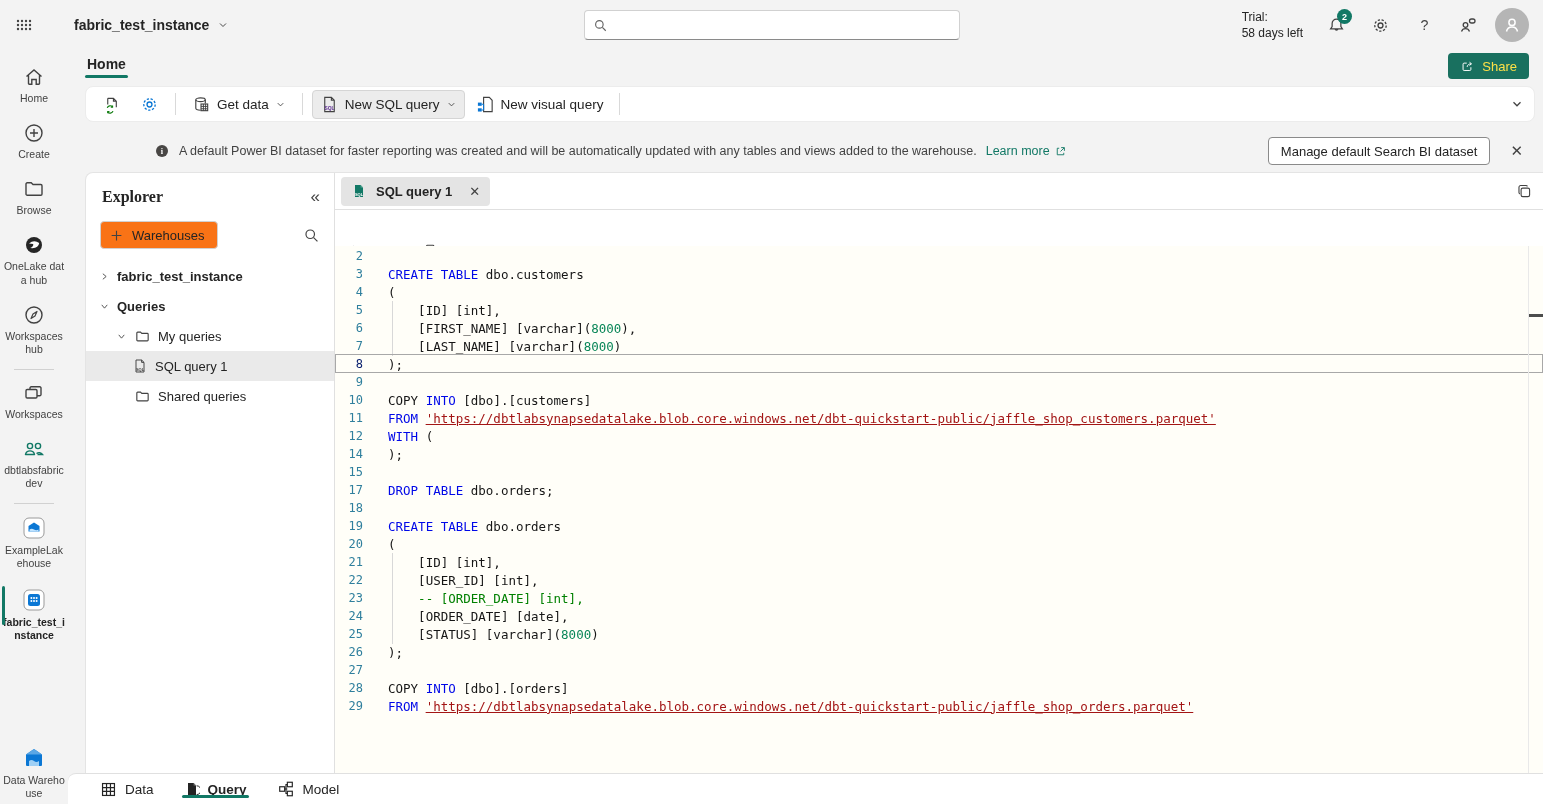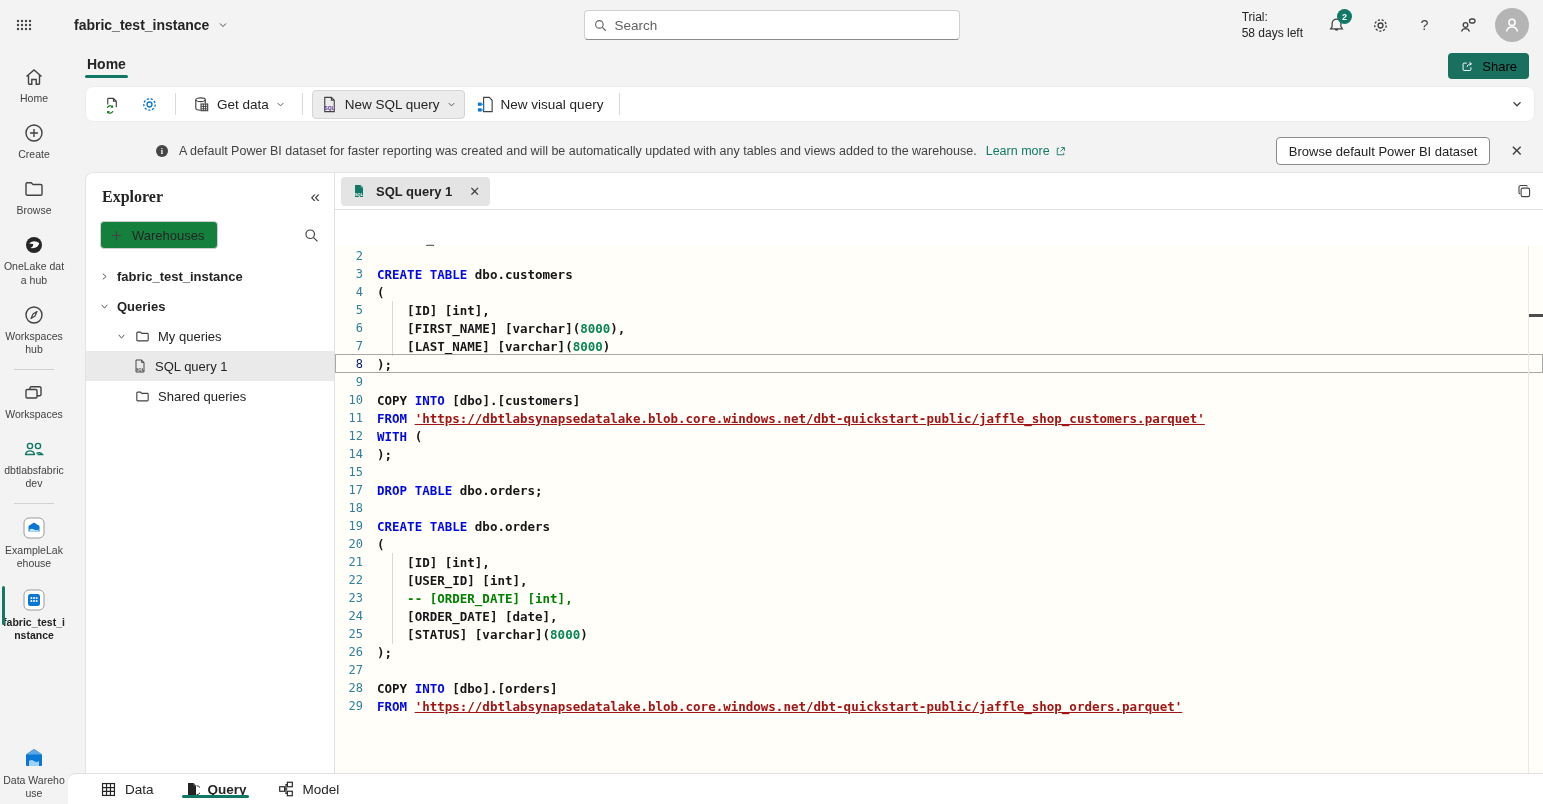--- a/index.html
+++ b/index.html
@@ -27,21 +27,21 @@
   .rail-item.sel::before { content:''; position:absolute; left:2px; top:6px; bottom:26px; width:3px; border-radius:2px; background:#117865; }
   .rail-div { width:40px; border-top:1px solid #d1d1d1; margin:4px 0; }
   .rail-bottom { margin-top:auto; padding-bottom:4px; }
 
   .main-col { flex:1; display:flex; flex-direction:column; min-width:0; }
 
   
   .header-row { height:32px; display:flex; align-items:center; padding:0 14px 0 17px; }
   .home-tab { font-size:14px; font-weight:700; position:relative; padding:2px 2px 6px; cursor:pointer; }
   .home-tab::after { content:''; position:absolute; left:0; right:0; bottom:0; height:3px; border-radius:2px; background:#117865; }
-  .share-btn { margin-left:auto; background:#19705f; color:#000000; border:none; border-radius:4px; height:26px; padding:0 12px; font-size:13px; font-family:"Liberation Sans",sans-serif; display:flex; align-items:center; gap:7px; cursor:pointer; }
+  .share-btn { margin-left:auto; background:#19705f; color:#fde047; border:none; border-radius:4px; height:26px; padding:0 12px; font-size:13px; font-family:"Liberation Sans",sans-serif; display:flex; align-items:center; gap:7px; cursor:pointer; }
 
   
   .toolbar-area { height:48px; padding:4px 8px 8px 17px; }
   .ribbon { background:#fff; border:1px solid #ececec; border-radius:8px; height:36px; display:flex; align-items:center; padding:0 10px; gap:4px; }
   .tool-btn { display:flex; align-items:center; gap:6px; font-size:13.5px; padding:4px 7px; border-radius:4px; cursor:pointer; white-space:nowrap; }
   .tool-btn.hl { background:#ececec; border:1px solid #d5d5d5; }
   .tb-div { width:1px; height:22px; background:#d9d9d9; margin:0 5px; }
   .ribbon-expander { margin-left:auto; cursor:pointer; display:flex; align-items:center; }
 
   
@@ -54,21 +54,21 @@
   
   .content { flex:1; display:flex; min-height:0; padding-left:17px; background:#f3f3f3; }
   .content-card { flex:1; display:flex; background:#fff; border-top-left-radius:8px; border-top:1px solid #e4e4e4; border-left:1px solid #e4e4e4; min-width:0; }
 
   
   .explorer { width:249px; flex:none; border-right:1px solid #e0e0e0; display:flex; flex-direction:column; font-size:13px; }
   .exp-head { display:flex; align-items:center; padding:14px 14px 10px 16px; }
   .exp-title { font-size:16px; font-weight:700;font-family:Liberation Serif, serif; }
   .exp-collapse { margin-left:auto; font-size:17px; color:#424242; cursor:pointer; }
   .exp-actions { display:flex; align-items:center; padding:4px 14px 12px 14px; }
-  .wh-btn { display:flex; align-items:center; gap:8px; border:1px solid #d1d1d1; background:#15803d; border-radius:4px; height:28px; padding:0 12px 0 8px; font-size:13px; font-family:"Liberation Sans",sans-serif; cursor:pointer; color:#242424; }
+  .wh-btn { display:flex; align-items:center; gap:8px; border:1px solid #d1d1d1; background:#f97316; border-radius:4px; height:28px; padding:0 12px 0 8px; font-size:13px; font-family:"Liberation Sans",sans-serif; cursor:pointer; color:#242424; }
   .exp-search { margin-left:auto; cursor:pointer; display:flex; }
   .tree { }
   .trow { height:30px; display:flex; align-items:center; gap:7px; cursor:pointer; padding-right:6px; }
   .trow .chev { width:12px; display:flex; justify-content:center; flex:none; }
   .trow.b { font-weight:700; }
   .trow.sel { background:#eaeaea; }
   .tlabel { white-space:nowrap; overflow:hidden; text-overflow:ellipsis; }
 
   
   .editor-panel { flex:1; display:flex; flex-direction:column; min-width:0; }
@@ -76,21 +76,21 @@
   .qtab { background:#e4e4e4; border-radius:4px; height:29px; display:flex; align-items:center; gap:9px; padding:0 10px; margin-left:2px; font-size:13px; font-weight:700; cursor:pointer; }
   .qtab .x { font-weight:400; font-size:13px; color:#424242; margin-left:8px; cursor:pointer; }
   .tabrow-right { margin-left:auto; cursor:pointer; display:flex; }
   .cmdrow { height:36px; display:flex; align-items:center; gap:26px; padding:0 14px; font-size:13px; }
   .cmd { display:flex; align-items:center; gap:7px; cursor:pointer;margin-top:44px; }
 
   .codearea { flex:1; position:relative; background:#fffef8; font-family:"DejaVu Sans Mono","Liberation Mono",monospace; font-size:12.5px; padding-top:1px; overflow:hidden; }
   .cl { display:flex; height:18px; align-items:center; position:relative; }
   .ln { width:28px; text-align:right; color:#2f7f9d; flex:none; font-size:12px; }
   .cur .ln { color:#0b216f; }
-  .ct { padding-left:14px; white-space:pre; position:relative; min-height:1px;font-weight:bold; }
+  .ct { padding-left:25px; white-space:pre; position:relative; min-height:1px; }
   .ct.g::before { content:''; position:absolute; left:29px; top:-2px; bottom:-2px; border-left:1px solid #d8d8d8; }
   .cl.cur::after { content:''; position:absolute; left:0; right:0; top:-1px; bottom:0; border:1px solid #a8a8a8; pointer-events:none; }
   .k { color:#0008e8; } .n { color:#098658; } .s { color:#a31515; } .c { color:#008000; } .p { color:#161616; }
   .u { color:#a31515; text-decoration:underline; }
   .codearea::after { content:''; position:absolute; right:14px; top:0; bottom:0; border-right:1px solid #e9e9e9; }
   .scroll-mark { position:absolute; right:0; width:15px; height:3px; background:#4d4d4d; top:68px; }
 
   
   .bottombar { height:31px; background:#fff; border-top:1px solid #e0e0e0; border-top-left-radius:8px; display:flex; align-items:center; gap:26px; padding:0 30px; }
   .btab { display:flex; align-items:center; gap:8px; font-size:13.5px; cursor:pointer; position:relative; height:100%; padding:0 2px; }
@@ -125,21 +125,20 @@
     <span>fabric_test_instance</span>
     <svg width="12" height="12" viewBox="0 0 20 20">
         <polyline points="5,7.5 10,12.5 15,7.5" fill="none" stroke="#424242" stroke-width="1.6"></polyline>
       </svg>
   </div>
   <div class="searchbox">
     <svg width="15" height="15" viewBox="0 0 20 20">
         <circle cx="8.5" cy="8.5" r="5" fill="none" stroke="#616161" stroke-width="1.5"></circle>
         <line x1="12.5" y1="12.5" x2="17" y2="17" stroke="#616161" stroke-width="1.5"></line>
       </svg>
-    <input type="text" placeholder="Search" style="">
   </div>
   <div class="top-right">
     <div class="trial">
       <div>Trial:</div>
       <div>58 days left</div>
     </div>
     <div class="icon-btn">
       <svg width="19" height="19" viewBox="0 0 20 20">
           <path d="M10 3.2 a4.6 4.6 0 0 1 4.6 4.6 v3.4 l1.6 2.4 H3.8 l1.6 -2.4 V7.8 A4.6 4.6 0 0 1 10 3.2 z M8.3 13.6 a1.8 1.8 0 0 0 3.4 0" fill="none" stroke="#424242" stroke-width="1.3"></path>
         </svg>
@@ -356,21 +355,21 @@
         </svg>
       <span>A default Power BI dataset for faster reporting was created and will be automatically updated with any tables and views added to the warehouse.</span>
       <span class="learn">
         <span>Learn more</span>
         <svg width="13" height="13" viewBox="0 0 20 20">
             <path d="M8 5 H5 v10 h10 v-3" fill="none" stroke="#117865" stroke-width="1.4"></path>
             <path d="M11 4 h5 v5 M15.6 4.4 L10 10" fill="none" stroke="#117865" stroke-width="1.4"></path>
           </svg>
       </span>
       <div class="banner-right">
-        <button class="manage-btn">Browse default Power BI dataset</button>
+        <button class="manage-btn">Manage default Search BI dataset</button>
         <span class="banner-close">✕</span>
       </div>
     </div>
 
     <div class="content">
       <div class="content-card">
 
         <div class="explorer">
           <div class="exp-head">
             <span class="exp-title">Explorer</span>

